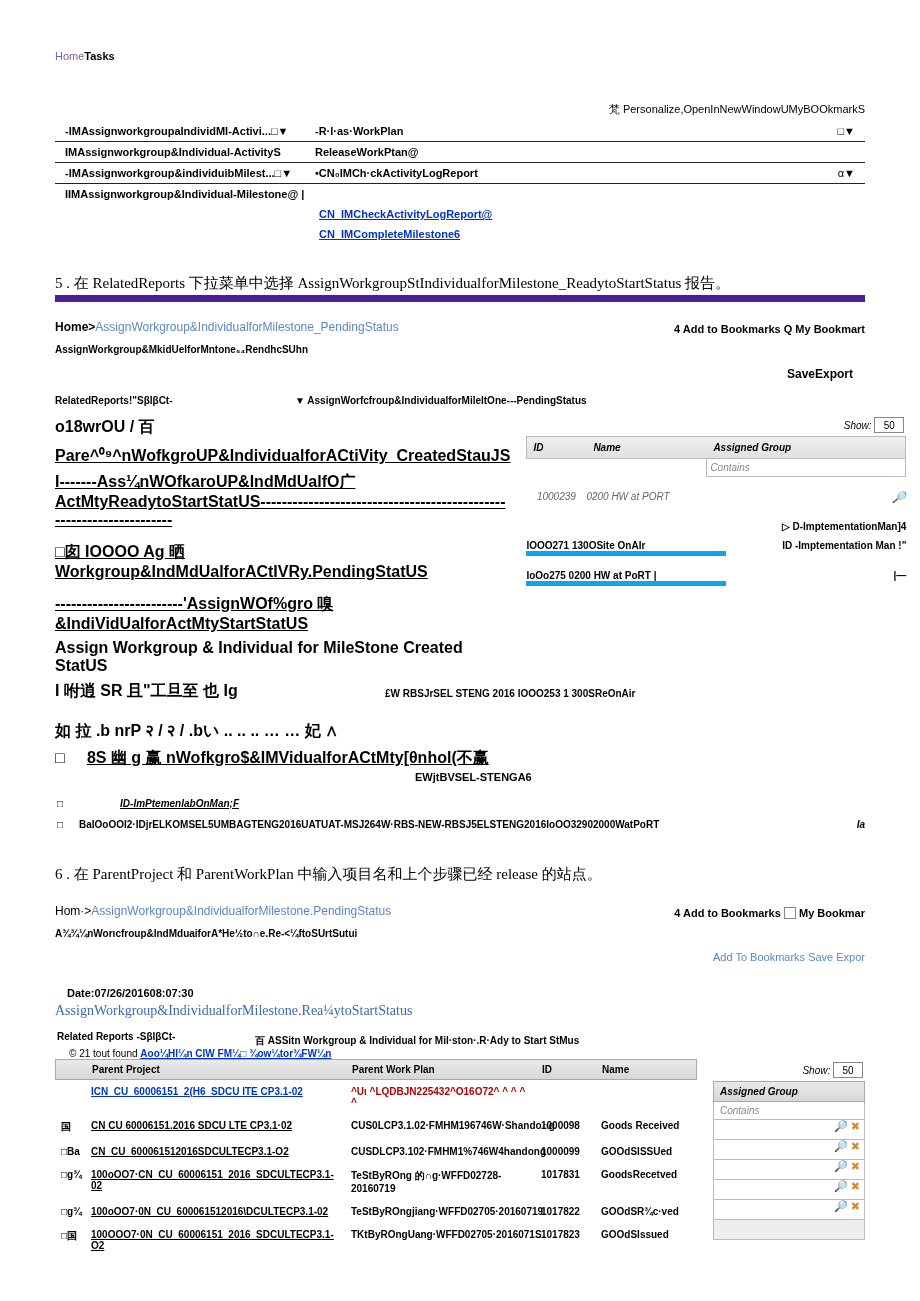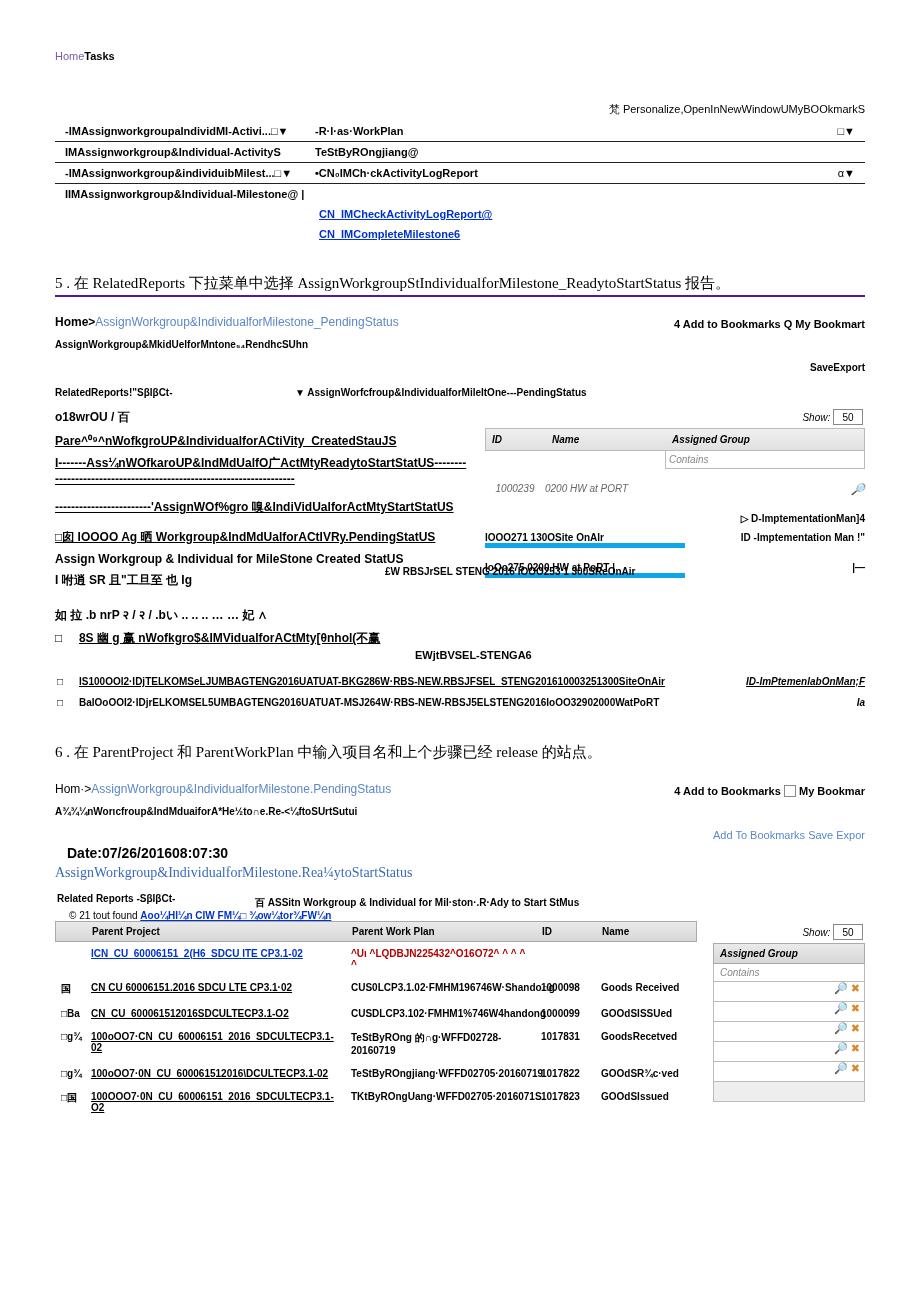--- a/index.html
+++ b/index.html
@@ -32,39 +32,39 @@
   .row-line .c2 { width: 260px; font-weight: bold; }
   .row-line .c3 { flex: 1; text-align: right; padding-right: 10px; }
   .row-line.noborder { border-bottom: none; gap: 12px; }
   .indent-col2 { padding-left: 264px; font-weight: bold; font-size: 11px; padding-top: 4px; padding-bottom: 4px; }
   .link-u { color: #0033cc; text-decoration: underline; }
 
   .step {
     font-family: 'Times New Roman', serif;
     font-size: 15px;
     margin: 30px 0 12px 0;
-    border-bottom: 2px solid #4c1d95;
+    border-bottom: 7px solid #4c1d95;
     padding-bottom: 2px;
   }
 
   .bc { font-size: 12px; padding: 6px 0; }
   .bc .home { color: #000; font-weight: bold; }
   .bc .path { color: #5b87c7; }
   .bc-right { float: right; font-weight: bold; font-size: 11px; margin-top: 3px; }
   .bc-right .check { display: inline-block; width: 12px; height: 12px; border: 1px solid #888; vertical-align: -2px; }
 
   .subhead { font-weight: bold; font-size: 10px; padding: 4px 0; clear: both; }
-  .save-export { text-align: right; font-weight: bold; font-size: 10px; margin: 8px 0; }
+  .save-export { text-align: right; font-weight: bold; font-size: 12px; margin: 8px 12px; }
 
   .related-row { display: flex; font-weight: bold; font-size: 10px; padding: 6px 0 8px 0; }
   .related-row .l { width: 240px; }
   .related-row .r { flex: 1; }
 
   .layout2 { display: flex; gap: 16px; }
-  .layout2 .left { flex: 1.05; font-size: 12px; }
+  .layout2 .left { flex: 1.05; font-size: 16px; }
   .layout2 .right { flex: 0.95; }
 
   .left-indent { padding-left: 14px; }
   .left-indent2 { padding-left: 48px; }
   .left-indent3 { padding-left: 70px; }
   .left .lrow { padding: 3px 0; font-weight: bold; }
   .uline { text-decoration: underline; }
   .left .blue { color: #0033cc; text-decoration: underline; }
 
   .grid-header {
@@ -93,21 +93,21 @@
   .midline .a { flex: 1; }
   .midline .b { width: 200px; }
   .midline .c { width: 180px; text-align: right; }
 
   .longrow { display: flex; font-weight: bold; font-size: 10px; padding: 5px 0; }
   .longrow .sq { width: 24px; padding-left: 2px; }
   .longrow .tx { flex: 1; }
   .longrow .rt { width: 160px; text-align: right; font-style: italic; }
 
   .actions-right-light { text-align: right; color: #5b87c7; font-size: 11px; margin-top: 8px; margin-bottom: 4px; }
-  .date-line { font-weight: bold; font-size: 14px; padding-left: 12px; margin-top: 4px; }
+  .date-line { font-weight: bold; font-size: 11px; padding-left: 12px; margin-top: 24px; }
   .report-link { color: #3b6ab8; font-family: 'Times New Roman', serif; font-size: 14px; margin: 4px 0 8px 0; }
   .related2 { font-weight: bold; font-size: 10px; padding: 4px 0 4px 2px; }
 
   .baihead { text-align: center; font-weight: bold; font-size: 10px; }
   .found-line { font-size: 10px; padding-left: 14px; }
   .found-line a { color: #0033cc; text-decoration: underline; font-weight: bold; }
 
   .bottom-grid { display: flex; gap: 16px; }
   .bottom-grid .bleft { flex: 1.3; }
   .bottom-grid .bright { width: 190px; }
@@ -165,21 +165,21 @@
 
 <div class="section1-right">梵 Personalize,OpenInNewWindowUMyBOOkmarkS</div>
 
 <div class="row-line">
   <div class="c1">-IMAssignworkgroupaIndividMI-Activi...□▼</div>
   <div class="c2">-R·l·as·WorkPlan</div>
   <div class="c3">□▼</div>
 </div>
 <div class="row-line">
   <div class="c1">IMAssignworkgroup&amp;Individual-ActivityS</div>
-  <div class="c2">TeStByROngjiang@</div>
+  <div class="c2">ReleaseWorkPtan@</div>
   <div class="c3"></div>
 </div>
 <div class="row-line">
   <div class="c1">-IMAssignworkgroup&amp;individuibMilest...□▼</div>
   <div class="c2">•CN₀IMCh·ckActivityLogReport</div>
   <div class="c3">α▼</div>
 </div>
 <div class="row-line noborder">
   <div class="c1">IIMAssignworkgroup&amp;Individual-Milestone@ |</div>
   <div class="c2"></div>
@@ -200,24 +200,24 @@
 <div class="related-row">
   <div class="l">RelatedReports!"SβIβCt-</div>
   <div class="r">▼ AssignWorfcfroup&amp;IndividualforMileItOne---PendingStatus</div>
 </div>
 
 <div class="layout2">
   <div class="left">
     <div class="lrow left-indent">o18wrOU / 百</div>
     <div class="lrow left-indent2 uline">Pare^⁰⁹^nWofkgroUP&amp;IndividualforACtiVity_CreatedStauJS</div>
     <div class="lrow left-indent2 uline">I-------Ass¼nWOfkaroUP&amp;IndMdUalfO广ActMtyReadytoStartStatUS--------------------------------------------------------------------</div>
-    <div class="lrow left-indent2 uline" style="padding-top:10px;">------------------------'AssignWOf%gro 嗅&amp;IndiVidUalforActMtyStartStatUS</div>
     <div class="lrow" style="padding-top:10px;">
       <span class="uline">□囱 IOOOO Ag 晒  Workgroup&amp;IndMdUalforACtIVRy.PendingStatUS</span>
     </div>
+    <div class="lrow left-indent2 uline" style="padding-top:10px;">------------------------'AssignWOf%gro 嗅&amp;IndiVidUalforActMtyStartStatUS</div>
     <div class="lrow left-indent3">Assign Workgroup &amp; Individual for MileStone Created StatUS</div>
     <div class="lrow">I 咐逍 SR 且"工旦至 也 Ig</div>
     <div class="lrow left-indent2" style="padding-top:14px;">如 拉 .b nrP २ / २ / .bい .. .. .. …    … 妃 ∧</div>
     <div class="lrow">
       □ &nbsp;&nbsp;&nbsp;&nbsp;<span class="uline">8S 幽 g 赢  nWofkgro$&amp;IMVidualforACtMty[θnhol(不赢</span>
     </div>
   </div>
 
   <div class="right">
     <div class="show-box">
@@ -266,21 +266,20 @@
 <div class="midline" style="margin-top:-14px;">
   <div style="width:360px;"></div>
   <div style="font-weight:bold; font-size:11px;">EWjtBVSEL-STENGA6</div>
   <div class="a"></div>
 </div>
 
 <div style="height:6px;"></div>
 
 <div class="longrow">
   <div class="sq">□</div>
-  <div class="tx uline">IS100OOI2·IDjTELKOMSeLJUMBAGTENG2016UATUAT-BKG286W·RBS-NEW.RBSJFSEL_STENG201610003251300SiteOnAir</div>
   <div class="rt uline">ID-ImPtemenlabOnMan;F</div>
 </div>
 <div class="longrow">
   <div class="sq">□</div>
   <div class="tx">BaIOoOOI2·IDjrELKOMSEL5UMBAGTENG2016UATUAT-MSJ264W·RBS-NEW-RBSJ5ELSTENG2016IoOO32902000WatPoRT</div>
   <div class="rt">Ia</div>
 </div>
 
 <div class="step" style="border-bottom:none;">6    . 在 ParentProject 和 ParentWorkPlan 中输入项目名和上个步骤已经 release 的站点。</div>
 

